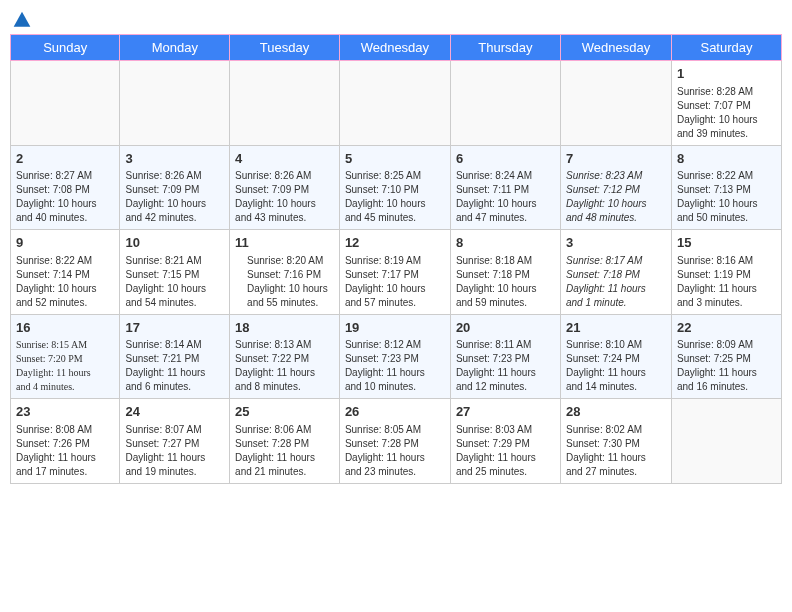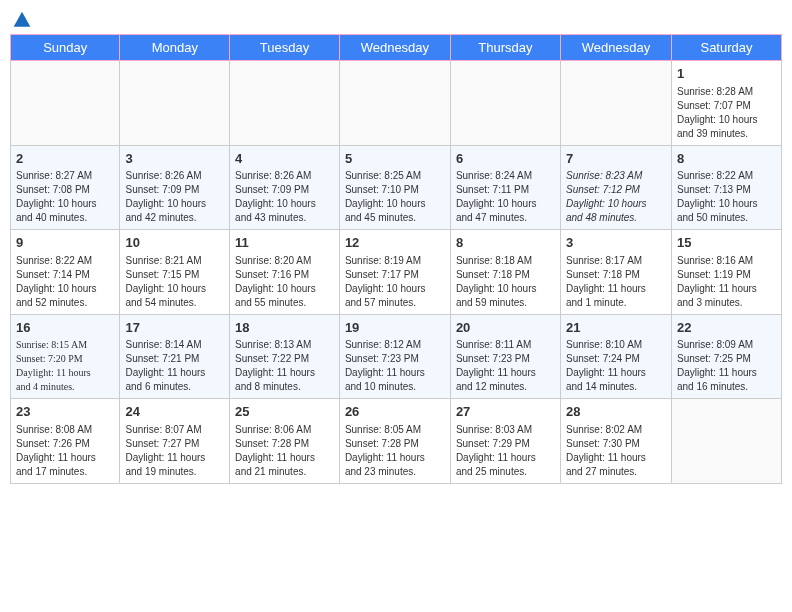--- a/index.html
+++ b/index.html
@@ -209,42 +209,42 @@
           </td>
           <td>
             <span class="day-number">10</span>
             <div class="day-info" style="white-space: pre-line;">Sunrise: 8:21 AM
 Sunset: 7:15 PM
 Daylight: 10 hours
 and 54 minutes.</div>
           </td>
           <td>
             <span class="day-number">11</span>
-            <div class="day-info" style="white-space: pre-line;">Sunrise: 8:20 AM
+            <div class="day-info" style="white-space: pre-line; margin-left: 12px;">Sunrise: 8:20 AM
 Sunset: 7:16 PM
 Daylight: 10 hours
 and 55 minutes.</div>
           </td>
           <td>
             <span class="day-number">12</span>
             <div class="day-info" style="white-space: pre-line;">Sunrise: 8:19 AM
 Sunset: 7:17 PM
 Daylight: 10 hours
 and 57 minutes.</div>
           </td>
           <td>
             <span class="day-number">8</span>
             <div class="day-info" style="white-space: pre-line;">Sunrise: 8:18 AM
 Sunset: 7:18 PM
 Daylight: 10 hours
 and 59 minutes.</div>
           </td>
           <td>
             <span class="day-number">3</span>
-            <div class="day-info" style="white-space: pre-line;">Sunrise: 8:17 AM
+            <div class="day-info" style="white-space: pre-line; font-style: italic;">Sunrise: 8:17 AM
 Sunset: 7:18 PM
 Daylight: 11 hours
 and 1 minute.</div>
           </td>
           <td>
             <span class="day-number">15</span>
             <div class="day-info" style="white-space: pre-line;">Sunrise: 8:16 AM
 Sunset: 1:19 PM
 Daylight: 11 hours
 and 3 minutes.</div>

